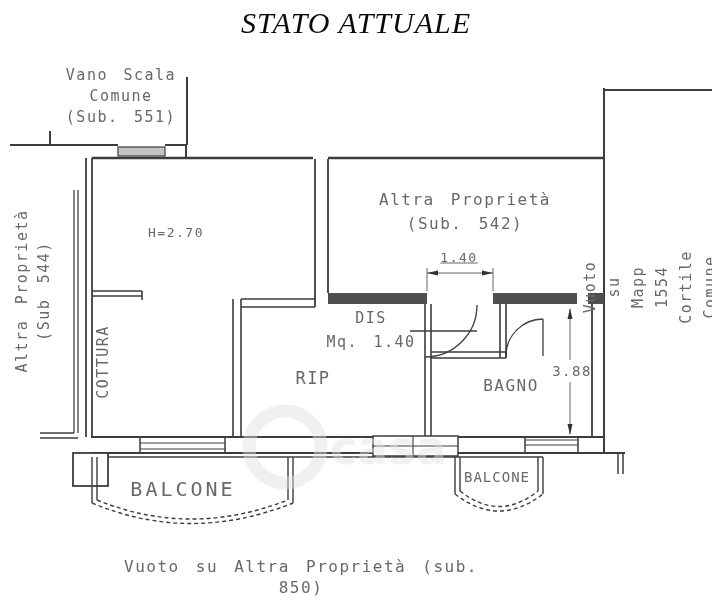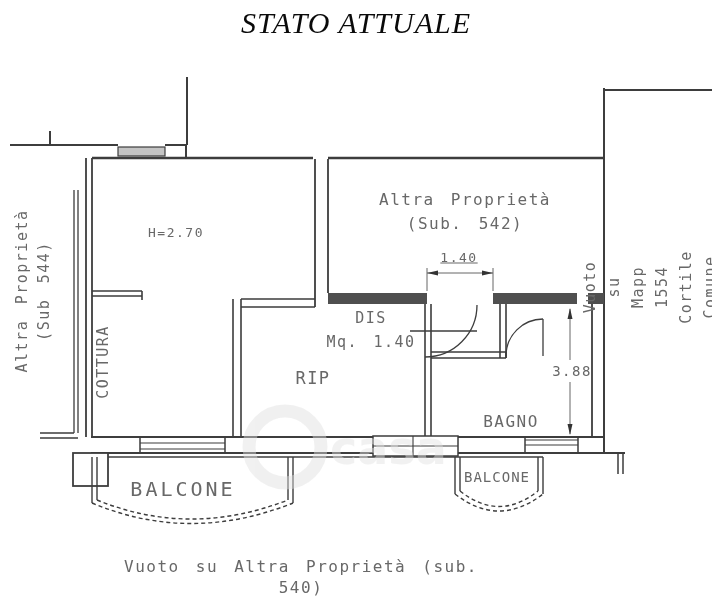--- a/index.html
+++ b/index.html
@@ -92,33 +92,36 @@
     </g>
 
     <g opacity="0.45">
       <circle cx="285" cy="447" r="36" fill="none" stroke="#e0e0e0" stroke-width="13"></circle>
       <text x="330" y="464" font-family="DejaVu Sans, sans-serif" font-weight="bold" font-size="46" fill="#e2e2e2">casa</text>
     </g>
   </svg>
 
   <div class="title">STATO ATTUALE</div>
 
+  <div class="cad" style="left:121px;top:96px;">Vano Scala
+Comune
+(Sub. 551)</div>
   <div class="cad" style="left:465px;top:212px;font-size:16px;line-height:24px;">Altra Proprietà
 (Sub. 542)</div>
   <div class="cad rot" style="left:33px;top:291px;line-height:22px;">Altra Proprietà
 (Sub  544)</div>
   <div class="cad rot" style="left:650px;top:287px;line-height:24px;">Vuoto su Mapp  1554
 Cortile Comune</div>
-  <div class="cad" style="left:301px;top:577px;font-size:16px;">Vuoto su Altra Proprietà (sub. 540)</div>
+  <div class="cad" style="left:301px;top:577px;font-size:16px;">Vuoto su Altra Proprietà (sub. 850)</div>
 
   <div class="cad" style="left:176px;top:232px;font-size:13px;">H=2.70</div>
   <div class="cad rot" style="left:103px;top:362px;">COTTURA</div>
   <div class="cad" style="left:371px;top:318px;">DIS</div>
   <div class="cad" style="left:371px;top:342px;">Mq. 1.40</div>
   <div class="cad" style="left:313px;top:378px;font-size:17px;">RIP</div>
-  <div class="cad" style="left:511px;top:385px;font-size:16px;margin-top:36px;">BAGNO</div>
+  <div class="cad" style="left:511px;top:385px;font-size:16px;">BAGNO</div>
   <div class="cad" style="left:183px;top:489px;font-size:20px;letter-spacing:3px;">BALCONE</div>
   <div class="cad" style="left:497px;top:477px;font-size:14px;letter-spacing:1px;">BALCONE</div>
 
   <div class="cad" style="left:459px;top:257px;font-size:13px;text-decoration:underline;">1.40</div>
   <div class="cad" style="left:572px;top:371px;font-size:14px;">3.88</div>
 
 </div>
 
 </body></html>

